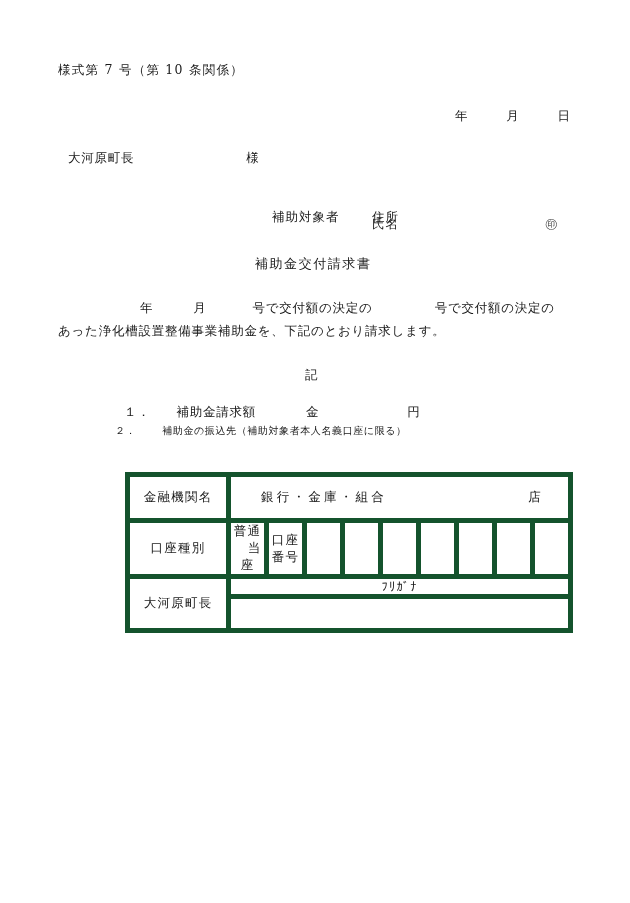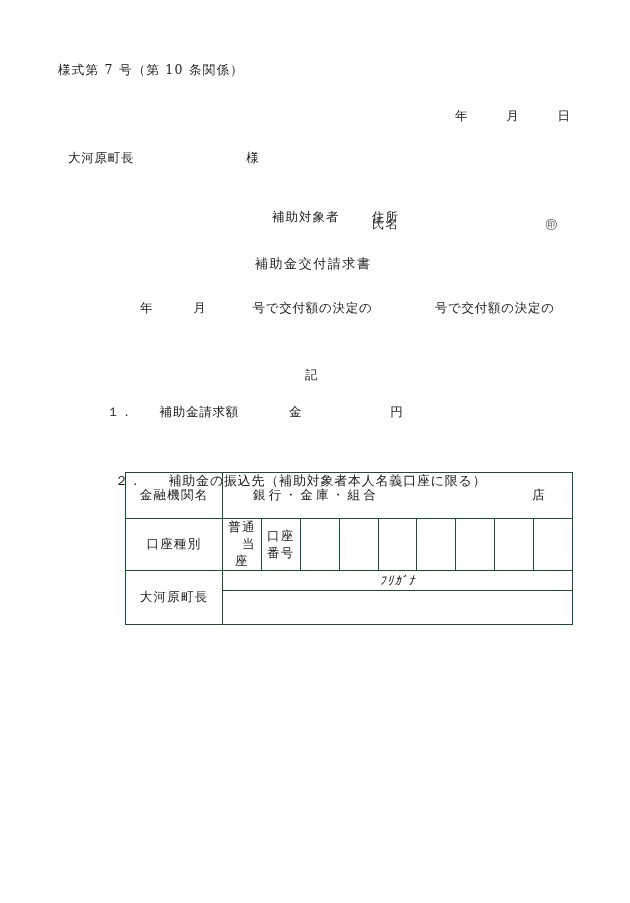--- a/index.html
+++ b/index.html
@@ -104,47 +104,47 @@
 
   
   .ki {
     left: 305px;
     top: 367px;
     font-size: 12.5px;
   }
 
   
   .item1 {
-    left: 107px;
+    left: 124px;
     top: 404px;
     font-size: 12.5px;
   }
   .item1 .gap-n { display: inline-block; width: 26px; }
   .item1 .gap-k { display: inline-block; width: 50px; }
   .item1 .gap-y { display: inline-block; width: 88px; }
 
   .item2 {
     left: 115px;
-    top: 473px;
-    font-size: 13px;
+    top: 425px;
+    font-size: 10px;
   }
   .item2 .gap-n { display: inline-block; width: 26px; }
 
   
   #bank-table {
     position: absolute;
     left: 125px;
     top: 472px;
     width: 448px;
     border-collapse: collapse;
     table-layout: fixed;
     font-size: 12.5px;
   }
   #bank-table td {
-    border: 1px solid #14532d;
+    border: 5px solid #14532d;
     padding: 0;
     vertical-align: middle;
     text-align: center;
     font-size: 12.5px;
     letter-spacing: 0.10em;
     color: #1a1a1a;
   }
   .r1 { height: 46px; }
   .r2 { height: 46px; }
   .r3a { height: 20px; }
@@ -166,21 +166,20 @@
   .c-type .inner-gap { display: inline-block; width: 14px; }
   .c-numlabel { width: 84px; }
   .c-digit { }
 
   .c-furi {
     text-align: left;
     padding-left: 6px;
     font-size: 9px;
     letter-spacing: 0.02em;
     font-family: "DejaVu Sans", "Liberation Sans", sans-serif;
-    font-style: italic;
   }
   .c-blank { }
 </style>
 </head>
 <body>
 
 <div id="page">
 
   <div class="t form-no">様式第 7 号（第 10 条関係）</div>
 
@@ -189,20 +188,21 @@
   <div class="t addressee"><span>大河原町長</span><span class="gap"></span><span>様</span></div>
 
   <div class="t applicant-label">補助対象者</div>
   <div class="t applicant-addr">住所</div>
   <div class="t applicant-name">氏名</div>
   <div class="t seal">㊞</div>
 
   <div class="t doc-title">補助金交付請求書</div>
 
   <div class="t body-l1"><span>年</span><span class="gap-a"></span><span>月</span><span class="gap-b"></span><span>号で交付額の決定の</span><span class="gap-c"></span><span>号で交付額の決定の</span></div>
+  <div class="t body-l2">あった浄化槽設置整備事業補助金を、下記のとおり請求します。</div>
 
   <div class="t ki">記</div>
 
   <div class="t item1"><span>１．</span><span class="gap-n"></span><span>補助金請求額</span><span class="gap-k"></span><span>金</span><span class="gap-y"></span><span>円</span></div>
 
   <div class="t item2"><span>２．</span><span class="gap-n"></span><span>補助金の振込先（補助対象者本人名義口座に限る）</span></div>
 
   <table id="bank-table">
     <tbody>
       <tr class="r1">

